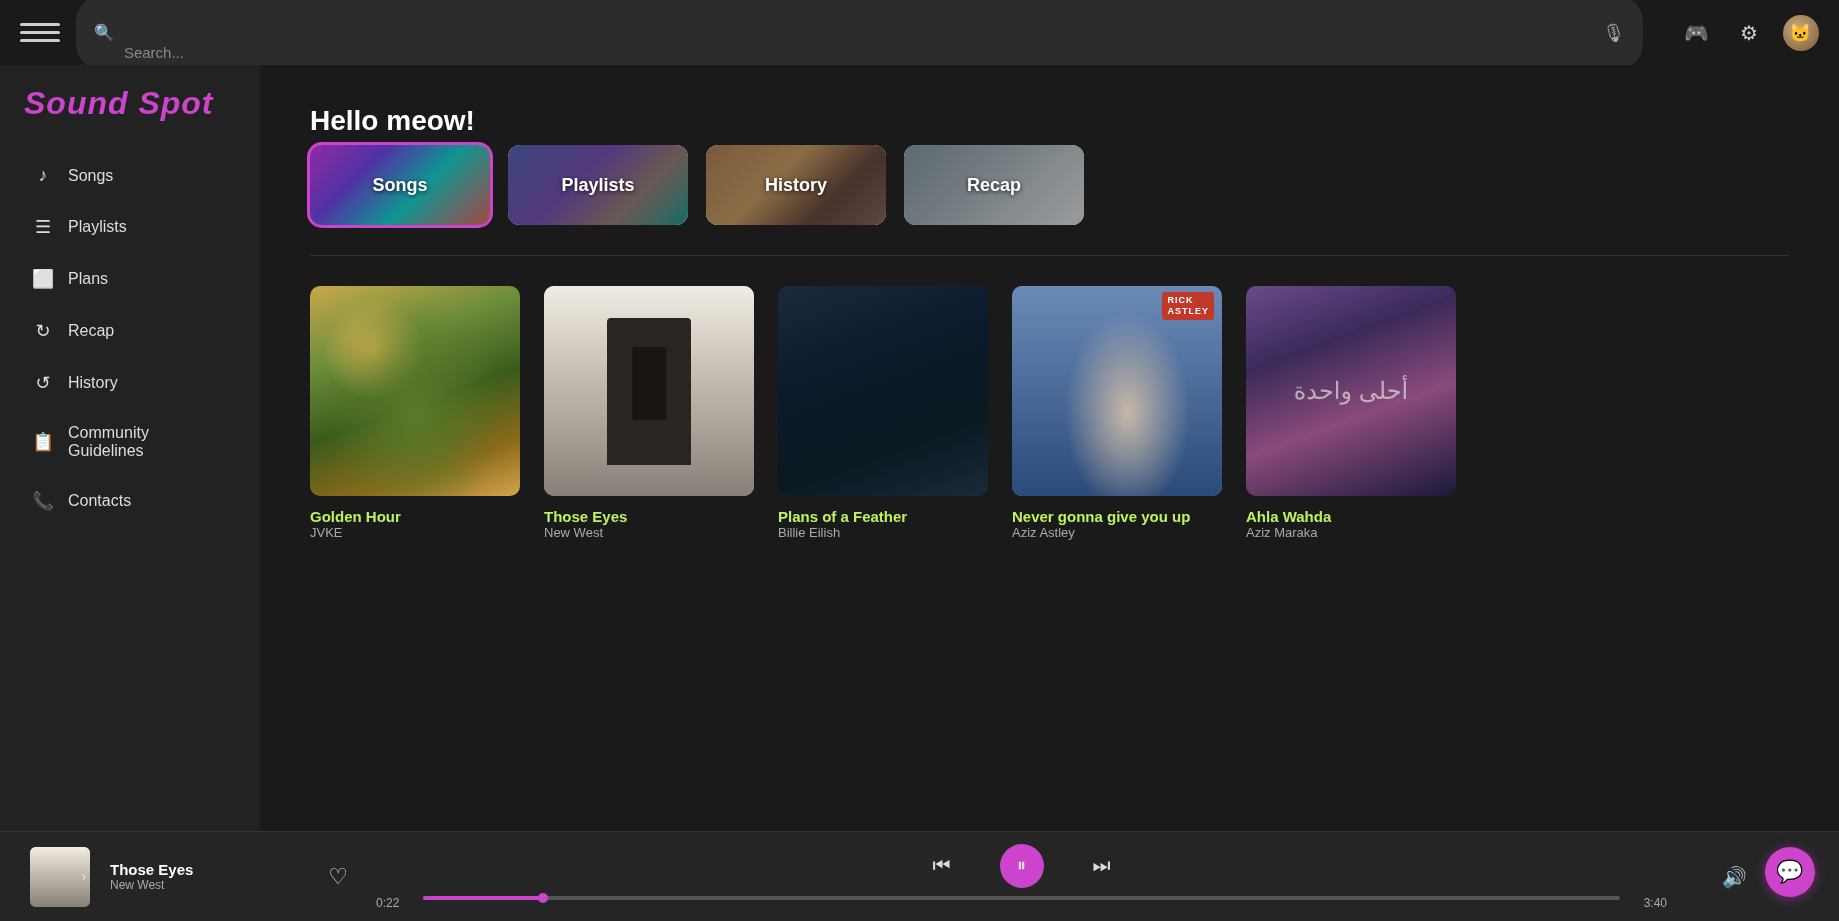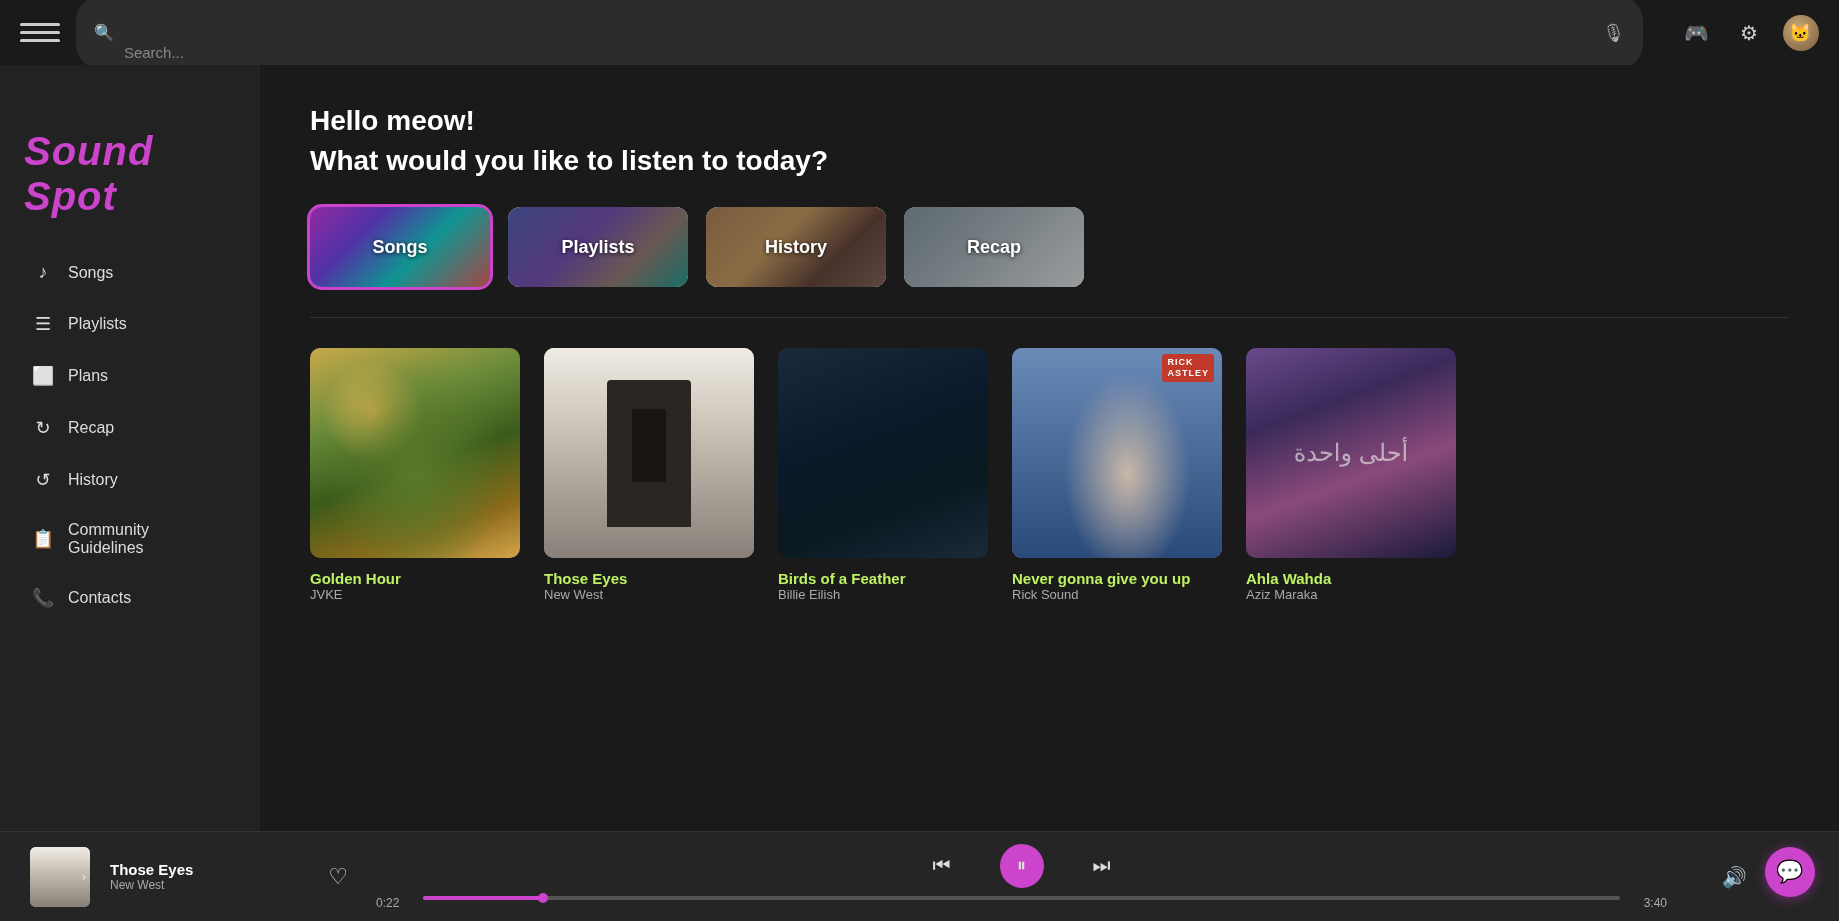--- a/index.html
+++ b/index.html
@@ -102,26 +102,25 @@
     .sidebar {
       width: 260px;
       background: #222;
       flex-shrink: 0;
       display: flex;
       flex-direction: column;
       padding: 20px 0;
     }
     .sidebar-logo {
       padding: 0 24px 30px 24px;
-      font-size: 40px;
+      font-size: 32px;
       font-weight: 800;
       font-style: italic;
       color: #cc44cc;
       letter-spacing: 1px;
-      margin-top: 44px;
     }
     .sidebar-nav {
       display: flex;
       flex-direction: column;
       gap: 4px;
     }
     .sidebar-item {
       display: flex;
       align-items: center;
       gap: 14px;
@@ -495,21 +494,20 @@
       </div>
       <div class="sidebar-item">
         <span class="icon">📞</span>
         <span>Contacts</span>
       </div>
     </nav>
   </div>
 
   <div class="content">
     <div class="greeting-title">Hello meow!</div>
-    <div class="greeting-sub">What would you like to listen to today?</div>
 
     <div class="tabs">
       <button class="tab-btn tab-songs active">
         <div class="tab-bg"></div>
         <span class="tab-label">Songs</span>
       </button>
       <button class="tab-btn tab-playlists">
         <div class="tab-bg"></div>
         <span class="tab-label">Playlists</span>
       </button>
@@ -546,32 +544,32 @@
           </div>
         </div>
         <div class="song-title">Those Eyes</div>
         <div class="song-artist">New West</div>
       </div>
 
       <div class="song-card">
         <div class="song-cover">
           <div class="cover-art cover-birds"></div>
         </div>
-        <div class="song-title">Birds of a Feather</div>
+        <div class="song-title">Plans of a Feather</div>
         <div class="song-artist">Billie Eilish</div>
       </div>
 
       <div class="song-card">
         <div class="song-cover">
           <div class="cover-art cover-rick">
             <div style="position:absolute;top:6px;right:8px;background:#c0392b;color:#fff;font-size:9px;font-weight:900;padding:3px 5px;border-radius:3px;letter-spacing:1px;line-height:1.2;">RICK<br>ASTLEY</div>
           </div>
         </div>
         <div class="song-title">Never gonna give you up</div>
-        <div class="song-artist">Rick Sound</div>
+        <div class="song-artist">Aziz Astley</div>
       </div>
 
       <div class="song-card">
         <div class="song-cover">
           <div class="cover-art cover-ahla">
             <div style="position:absolute;inset:0;display:flex;align-items:center;justify-content:center;font-size:24px;color:#ddd;opacity:0.7;">
               <span style="font-family:Arial;">أحلى واحدة</span>
             </div>
           </div>
         </div>

